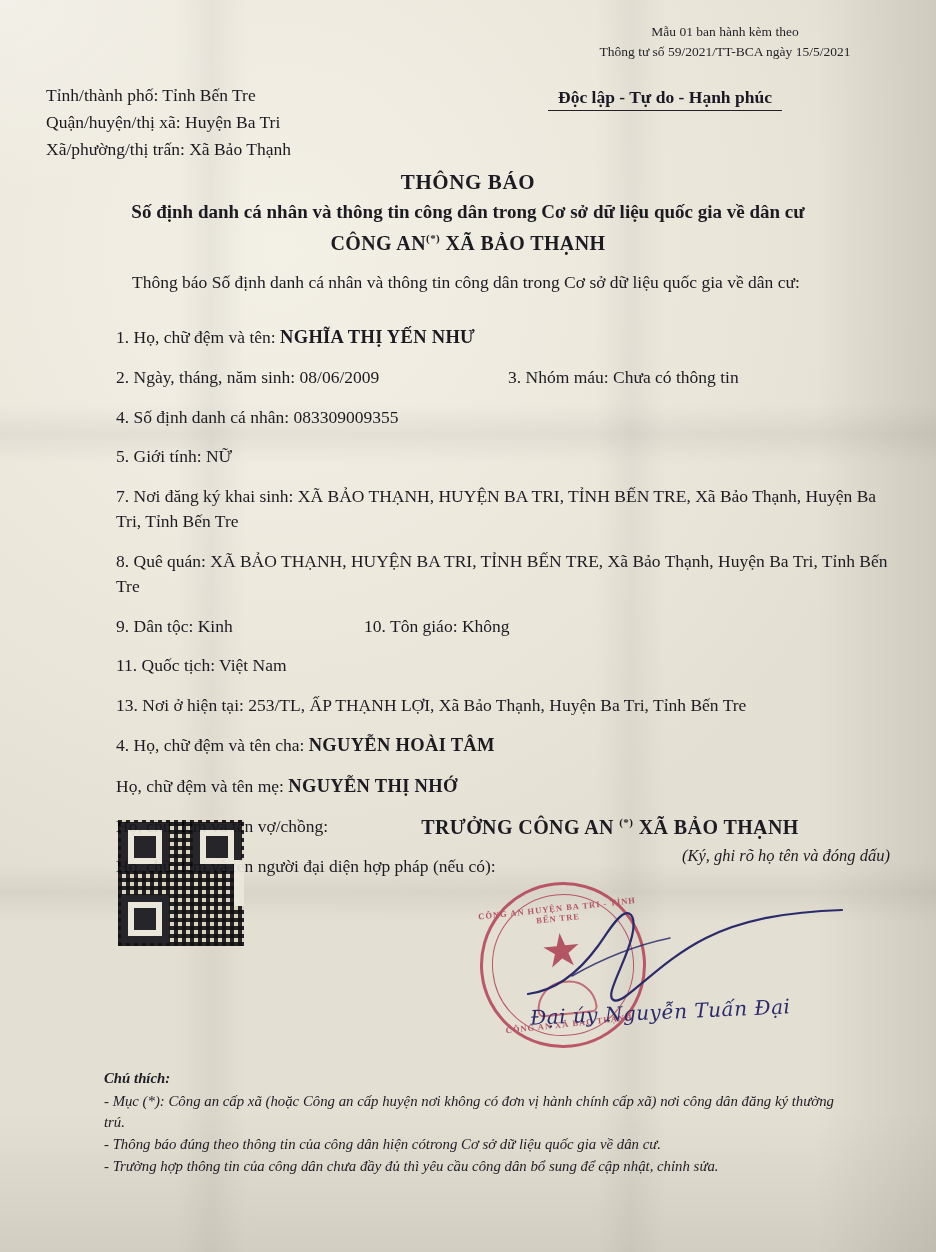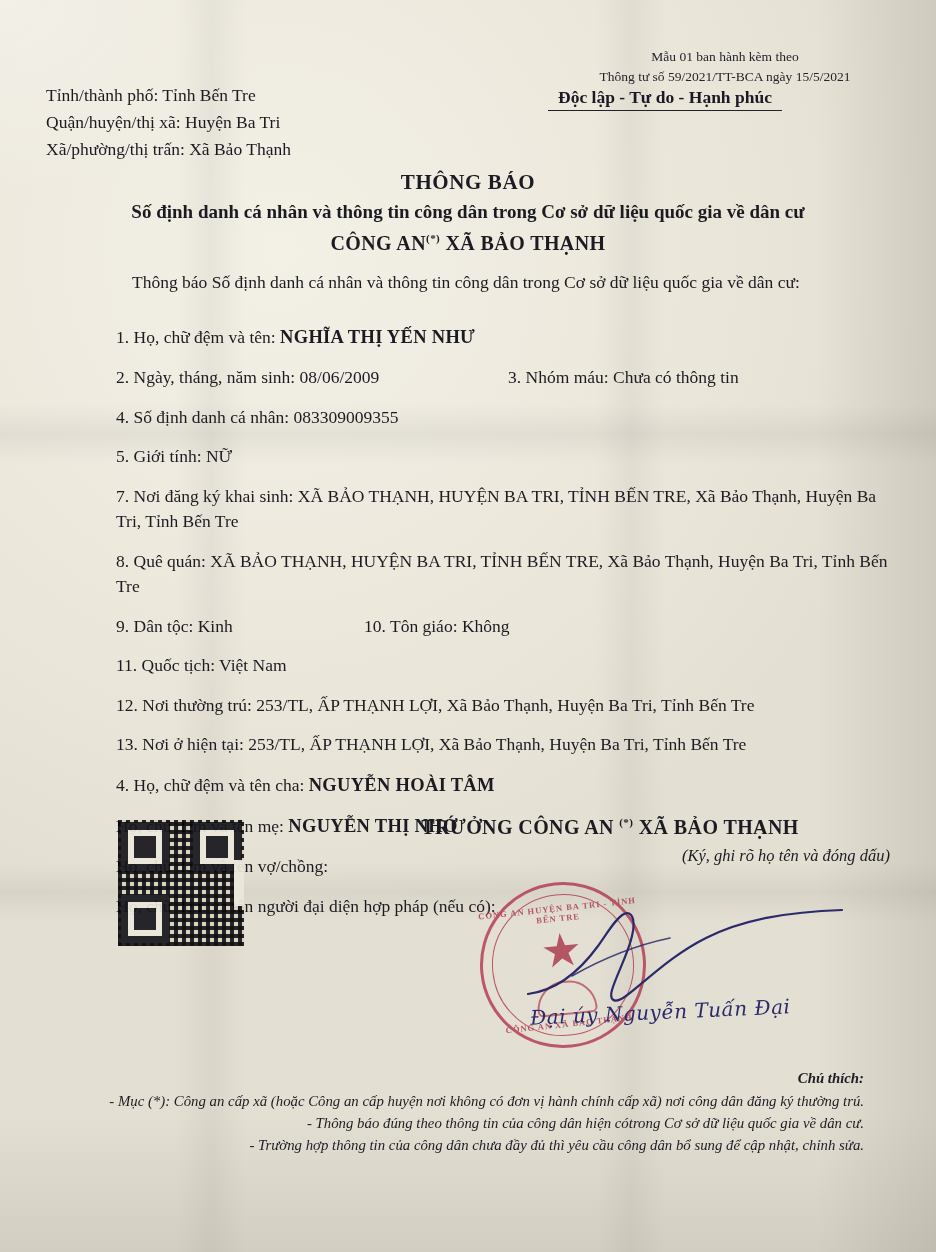--- a/index.html
+++ b/index.html
@@ -62,21 +62,20 @@
   
   .form-ref {
     position: absolute;
     top: 22px;
     left: 560px;
     width: 330px;
     text-align: center;
     font-size: 13.5px;
     line-height: 1.5;
     color: #25242b;
-    margin-top: 25px;
   }
 
   .top-block {
     position: absolute;
     top: 82px;
     left: 46px;
     font-size: 17.5px;
     line-height: 1.55;
     color: #1b1a21;
   }
@@ -303,21 +302,21 @@
     font-size: 14.8px;
     font-style: italic;
     line-height: 1.42;
     color: #1d1c24;
   }
   .notes .notes-title {
     font-weight: bold;
     font-style: italic;
     margin-bottom: 2px;
   }
-  .notes p { margin: 0 0 1px 0; text-align: right; }
+  .notes p { margin: 0 8px 1px 0; }
 </style>
 </head>
 <body>
 
 <div class="page">
 
   <div class="crease vert" style="left:176px;"></div>
   <div class="crease vert" style="left:596px;"></div>
   <div class="crease horiz" style="top:404px;"></div>
   <div class="crease horiz" style="top:862px;"></div>
@@ -415,25 +414,20 @@
           <span>Không</span>
         </span>
       </div>
 
       <div class="f-row">
         <span>11.</span>
         <span>Quốc tịch:</span>
         <span>Việt Nam</span>
       </div>
 
-      <div class="f-row">
-        <span>12.</span>
-        <span>Nơi thường trú:</span>
-        <span>253/TL, ẤP THẠNH LỢI, Xã Bảo Thạnh, Huyện Ba Tri, Tỉnh Bến Tre</span>
-      </div>
 
       <div class="f-row">
         <span>13.</span>
         <span>Nơi ở hiện tại:</span>
         <span>253/TL, ẤP THẠNH LỢI, Xã Bảo Thạnh, Huyện Ba Tri, Tỉnh Bến Tre</span>
       </div>
 
       <div class="f-row">
         <span>4.</span>
         <span>Họ, chữ đệm và tên cha:</span>

